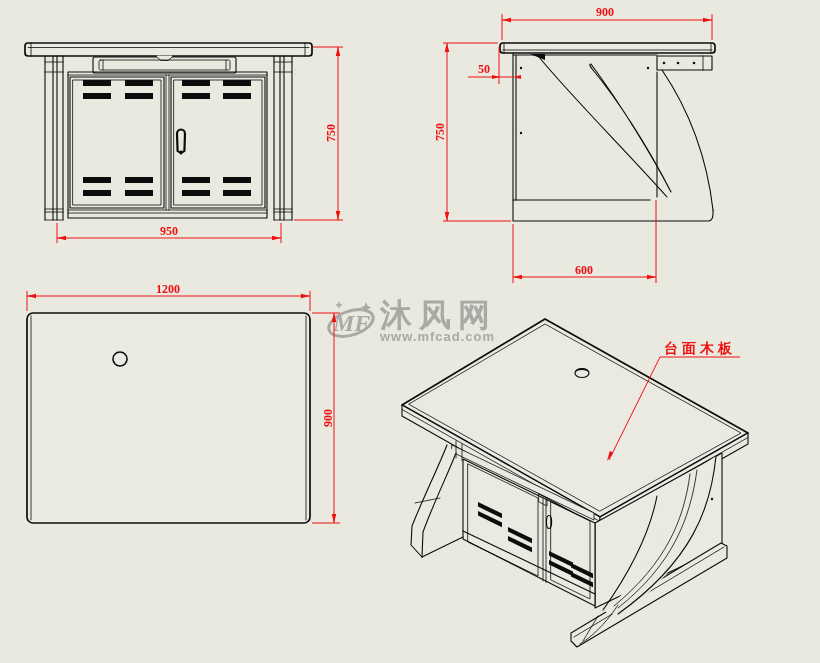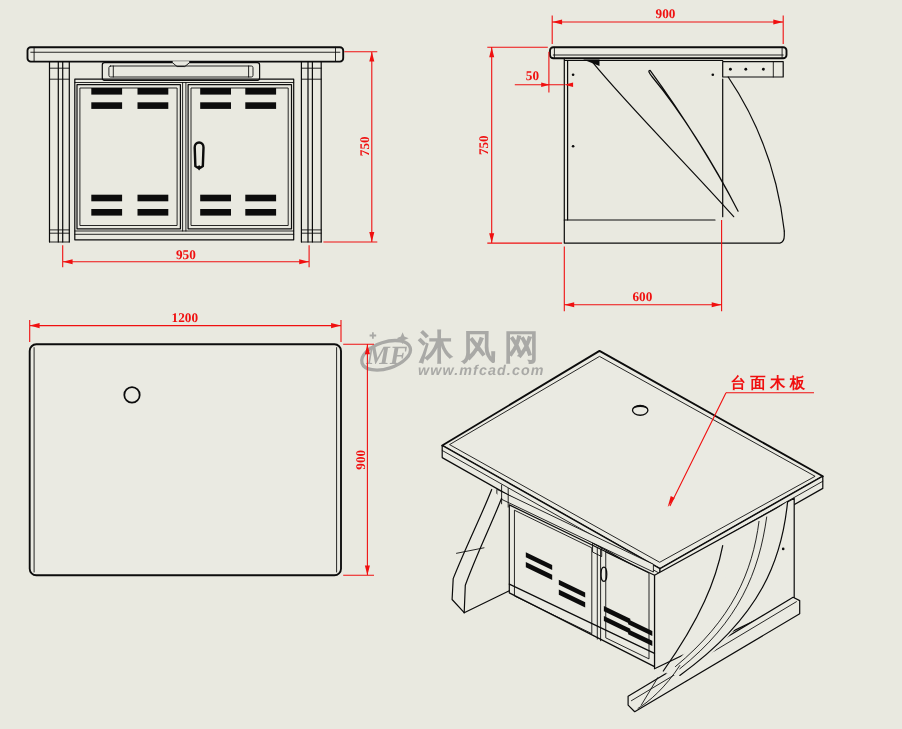--- a/index.html
+++ b/index.html
@@ -12,21 +12,21 @@
   .face{fill:#eaeae2;}
   .blk{fill:#0c0c0c;stroke:none;}
   .dim{stroke:#f01010;fill:none;stroke-width:1;}
   .arr{fill:#f01010;stroke:none;}
   .dimtxt{fill:#f01010;font-family:"Liberation Serif",serif;font-weight:bold;font-size:12px;}
   .anntxt{fill:#f01010;font-family:"Liberation Sans",sans-serif;font-weight:bold;font-size:14px;letter-spacing:4px;}
   
   .watermark{position:absolute;left:324px;top:300px;width:175px;height:60px;display:flex;align-items:flex-start;color:#a9a9a6;}
   .wm-text{margin-left:2px;}
   .wm-brand{font-size:32px;font-weight:bold;letter-spacing:7px;line-height:30px;color:#a9a9a6;}
-  .wm-url{font-size:13px;font-weight:bold;letter-spacing:1px;line-height:14px;color:#a9a9a6;font-style:italic;}
+  .wm-url{font-size:13px;font-weight:bold;letter-spacing:1px;line-height:14px;color:#a9a9a6;}
   svg{display:block;}
   #drawing{position:absolute;left:0;top:0;}
 </style>
 </head>
 <body>
 
 <div id="canvas">
 
   <div class="watermark">
     <svg width="54" height="54" viewBox="0 0 54 54">

